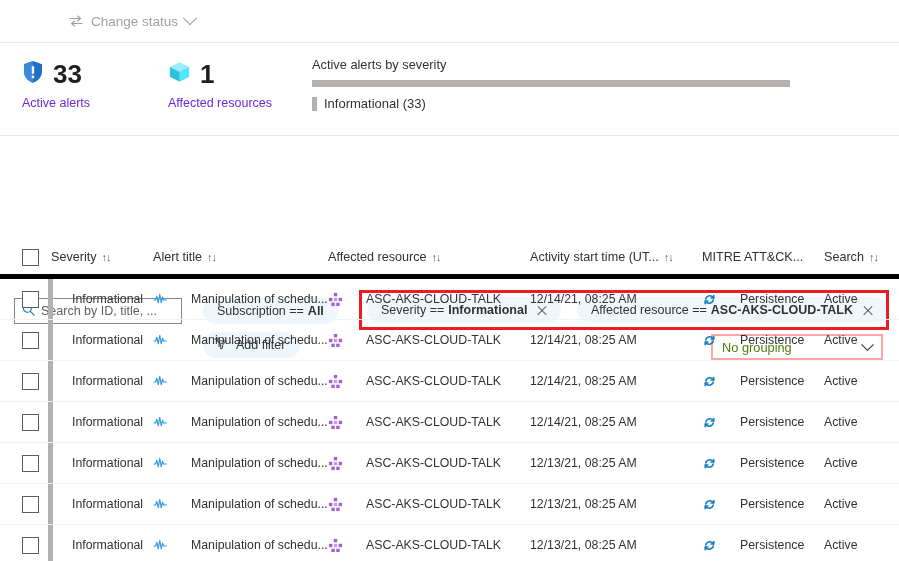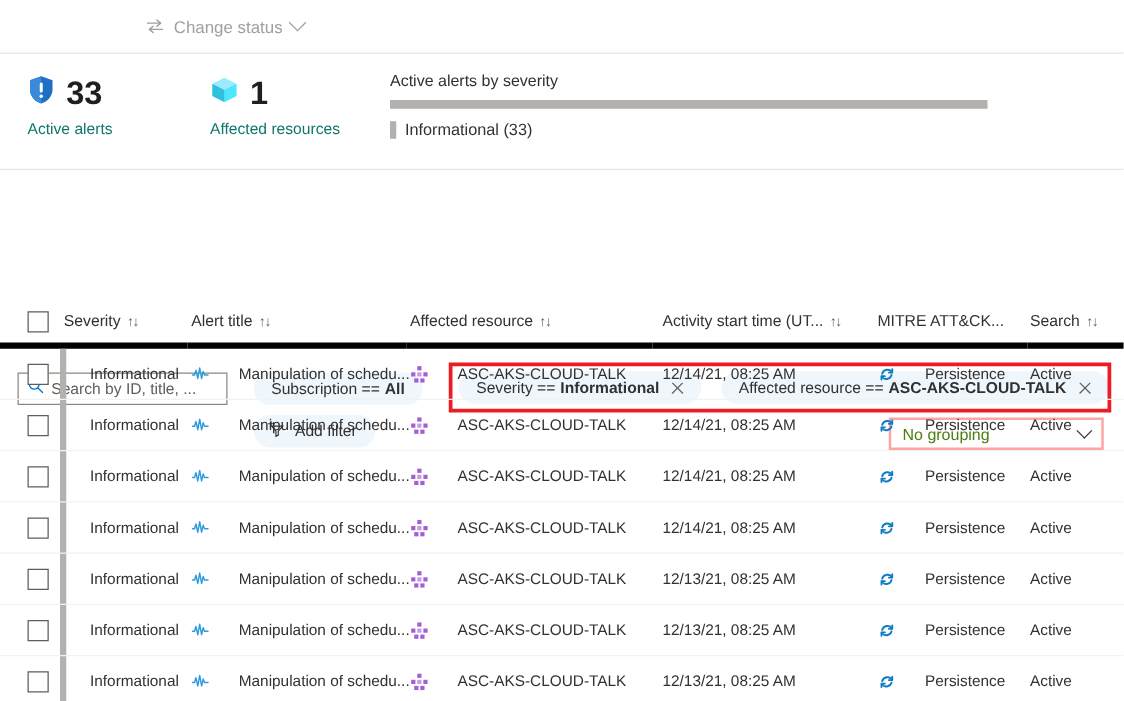--- a/index.html
+++ b/index.html
@@ -14,21 +14,21 @@
     color: #323130;
     overflow: hidden;
     position: relative;
   }
 
   
   .toolbar {
     height: 42px;
     display: flex;
     align-items: center;
-    padding-left: 112px;
+    padding-left: 64px;
     box-sizing: border-box;
   }
   .toolbar-btn {
     display: flex;
     align-items: center;
     gap: 7px;
     color: #a19f9d;
     font-size: 13.5px;
     cursor: default;
     padding: 3px 4px;
@@ -75,21 +75,21 @@
     height: 34px;
   }
   .stat-num {
     font-size: 26px;
     font-weight: 600;
     color: #201f1e;
     line-height: 1;
   }
   .stat-label {
     font-size: 12.5px;
-    color: #0f766e;
+    color: #6d28d9;
     margin-top: 5px;
     white-space: nowrap;
   }
   .stat-alerts { left: 22px; }
   .stat-res { left: 168px; }
 
   .sev-block {
     position: absolute;
     left: 312px;
     top: 14px;

